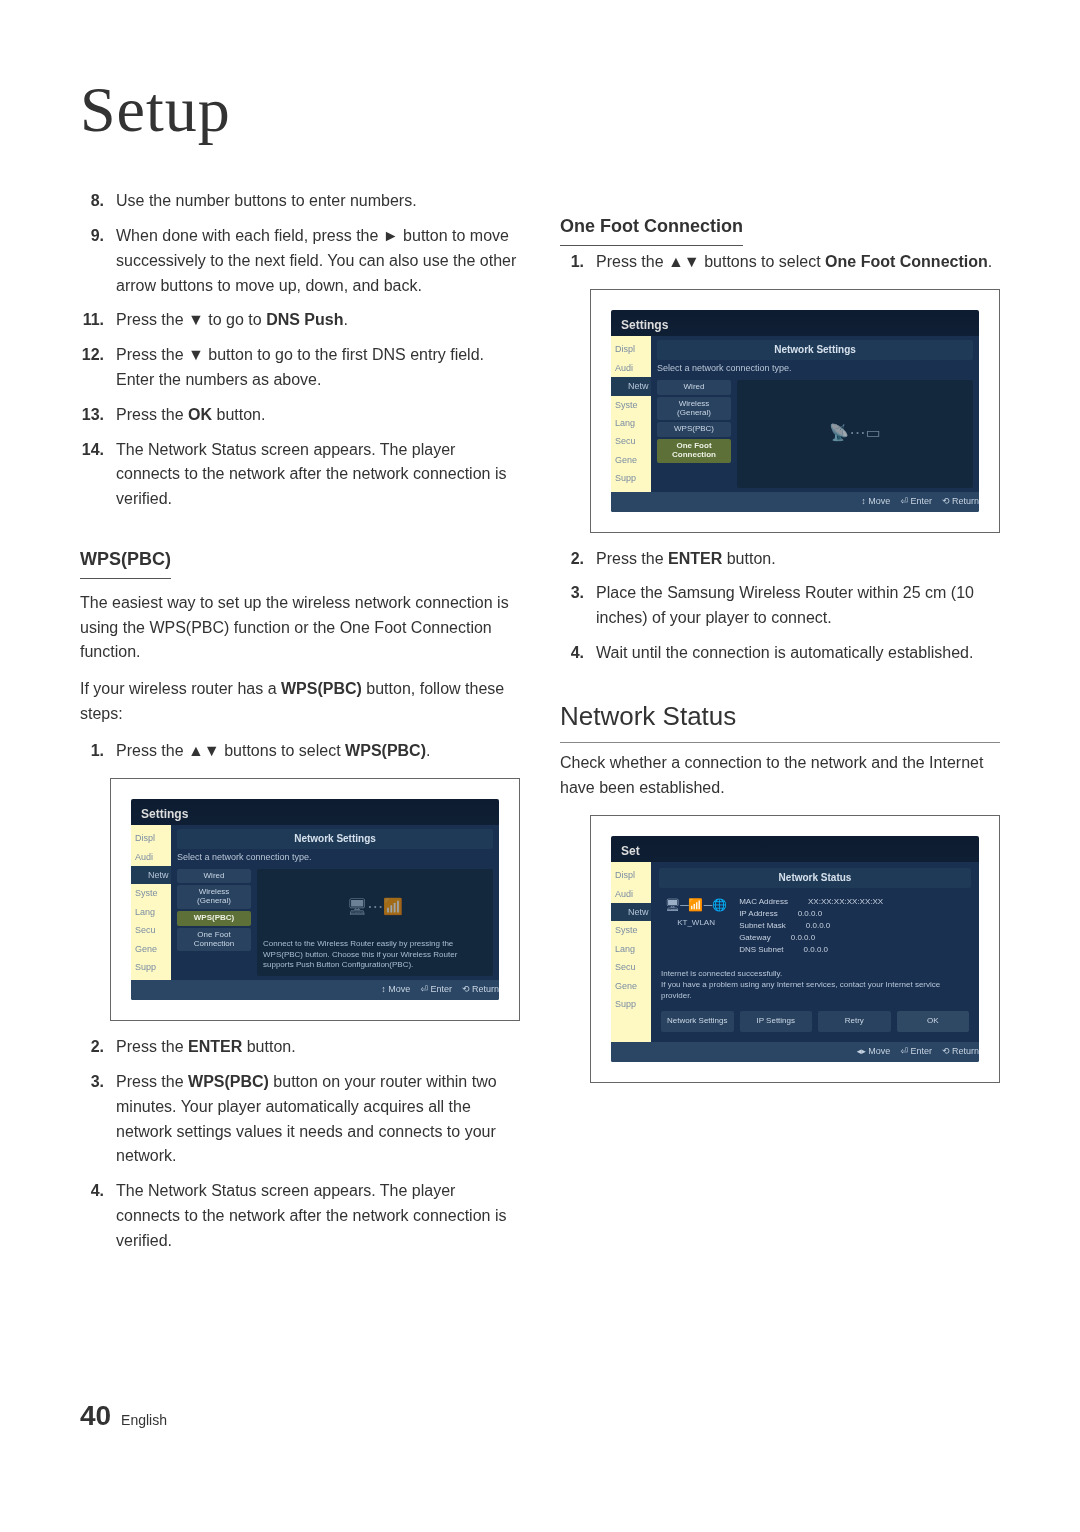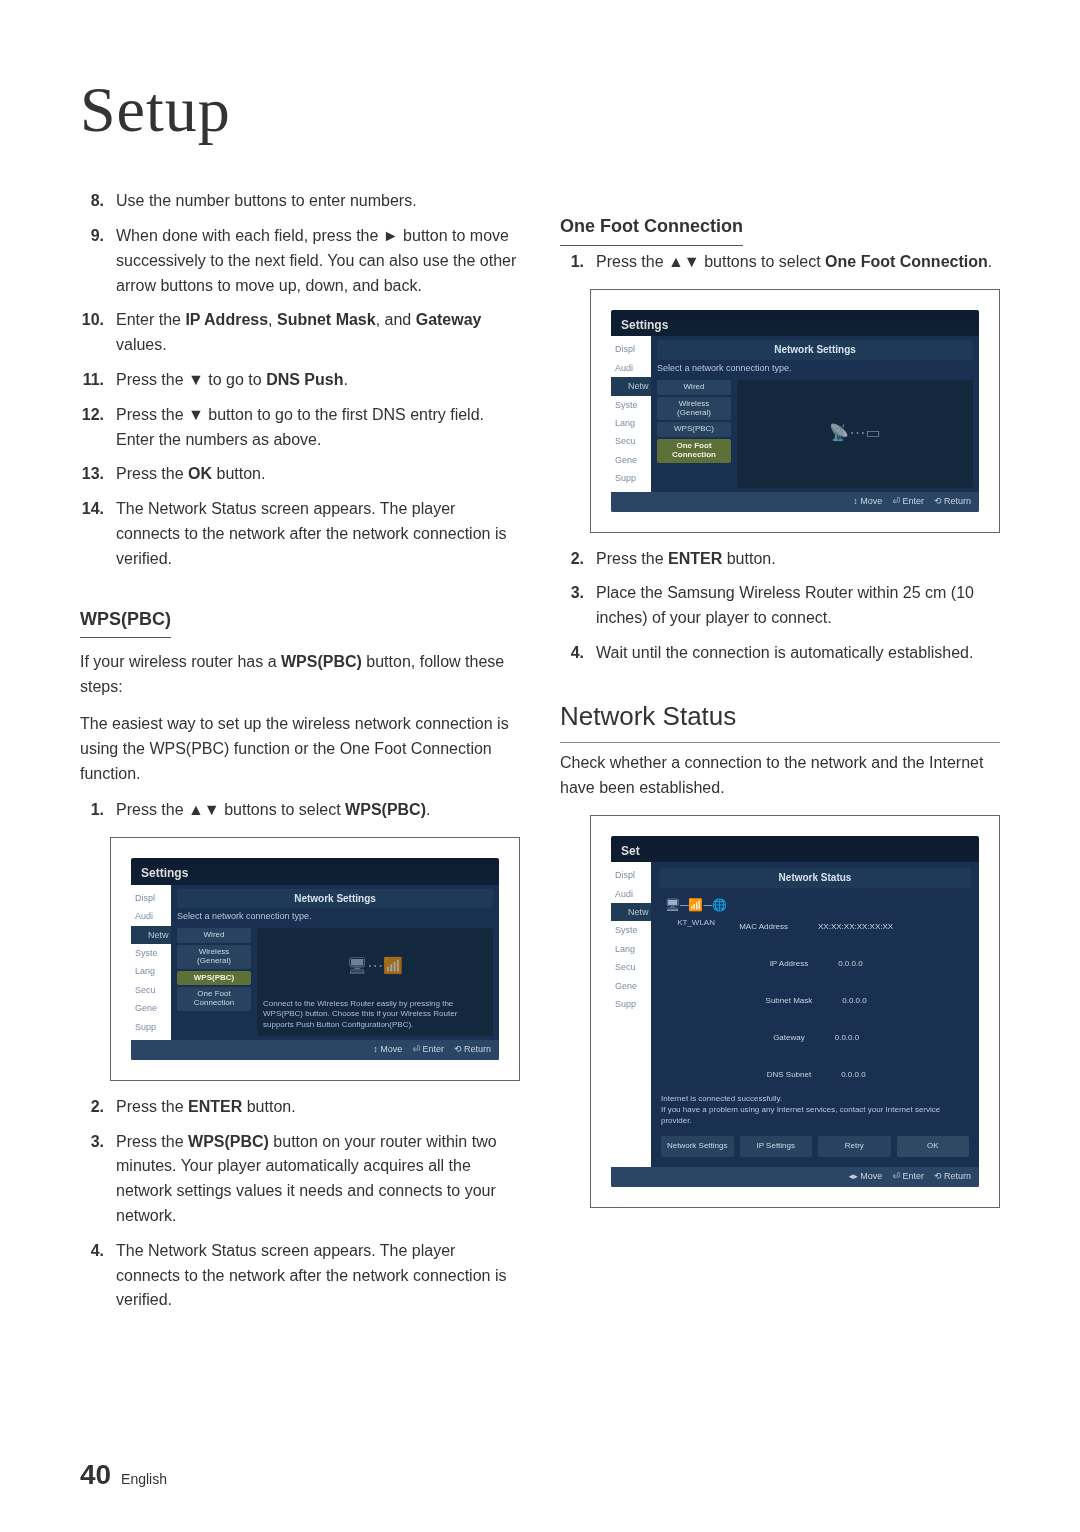--- a/index.html
+++ b/index.html
@@ -82,21 +82,21 @@
     color: #ddd;
     padding: 6px 10px 2px 10px;
     font-size: 12px;
   }
   .ss-body {
     display: flex;
     background: #1a3050;
   }
   .ss-sidebar {
     width: 40px;
-    background: #ffffff;
+    background: #fef9c3;
     font-size: 9px;
     line-height: 1.6;
     padding: 4px 0;
   }
   .ss-sidebar div {
     padding: 2px 4px;
     color: #7b8da3;
     white-space: nowrap;
     overflow: hidden;
   }
@@ -166,21 +166,21 @@
     align-items: center;
     justify-content: center;
     opacity: .6;
     font-size: 16px;
   }
   .ss-footer {
     background: #2a4664;
     color: #c7d3e1;
     font-size: 9px;
     text-align: right;
-    padding: 3px 8px;
+    padding: 3px 0;
   }
   .ss-footer span { margin-left: 10px; }
   
   .nss-body {
     padding: 6px 8px;
     background: #1a3050;
     position: relative;
   }
   .nss-top {
     display: flex;
@@ -204,23 +204,22 @@
     font-size: 8px;
     color: #b6c6d8;
   }
   .nss-table {
     font-size: 8px;
     color: #c6d2e0;
     line-height: 1.5;
   }
   .nss-table .row {
     display: flex;
-    justify-content: center;
-    gap: 30px;
-    margin-top: 25px;
+    justify-content: flex-start;
+    gap: 20px;
   }
   .nss-msg {
     font-size: 8px;
     color: #b6c6d8;
     padding: 6px 2px;
     line-height: 1.4;
   }
   .nss-buttons {
     display: flex;
     gap: 6px;
@@ -255,44 +254,40 @@
     <ol id="c1l1">
         <li>
           <span class="num">8.</span>
           <span class="txt">Use the number buttons to enter numbers.</span>
         </li>
         <li>
           <span class="num">9.</span>
           <span class="txt">When done with each field, press the ► button to move successively to the next field. You can also use the other arrow buttons to move up, down, and back.</span>
         </li>
         <li>
-          <span class="num">10.</span>
-          <span class="txt">Enter the <b>IP Address</b>, <b>Subnet Mask</b>, and <b>Gateway</b> values.</span>
-        </li>
-        <li>
           <span class="num">11.</span>
           <span class="txt">Press the ▼ to go to <b>DNS Push</b>.</span>
         </li>
         <li>
           <span class="num">12.</span>
           <span class="txt">Press the ▼ button to go to the first DNS entry field. Enter the numbers as above.</span>
         </li>
         <li>
           <span class="num">13.</span>
           <span class="txt">Press the <b>OK</b> button.</span>
         </li>
         <li>
           <span class="num">14.</span>
           <span class="txt">The Network Status screen appears. The player connects to the network after the network connection is verified.</span>
         </li>
       </ol>
 
     <div class="h-sub">WPS(PBC)</div>
+    <p>The easiest way to set up the wireless network connection is using the WPS(PBC) function or the One Foot Connection function.</p>
     <p id="c1wp2">If your wireless router has a <b>WPS(PBC)</b> button, follow these steps:</p>
-    <p>The easiest way to set up the wireless network connection is using the WPS(PBC) function or the One Foot Connection function.</p>
 
     <ol id="c1s1">
         <li>
           <span class="num">1.</span>
           <span class="txt">Press the ▲▼ buttons to select <b>WPS(PBC)</b>.</span>
         </li>
       </ol>
 
     
     <div class="screenshot-wrap">

